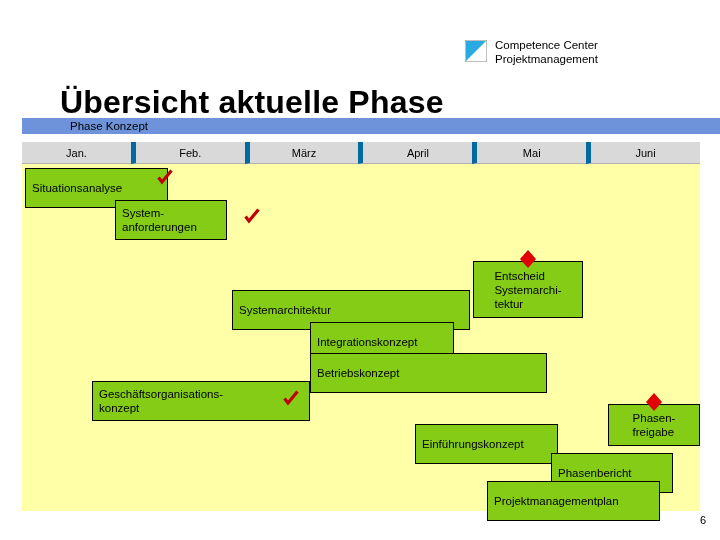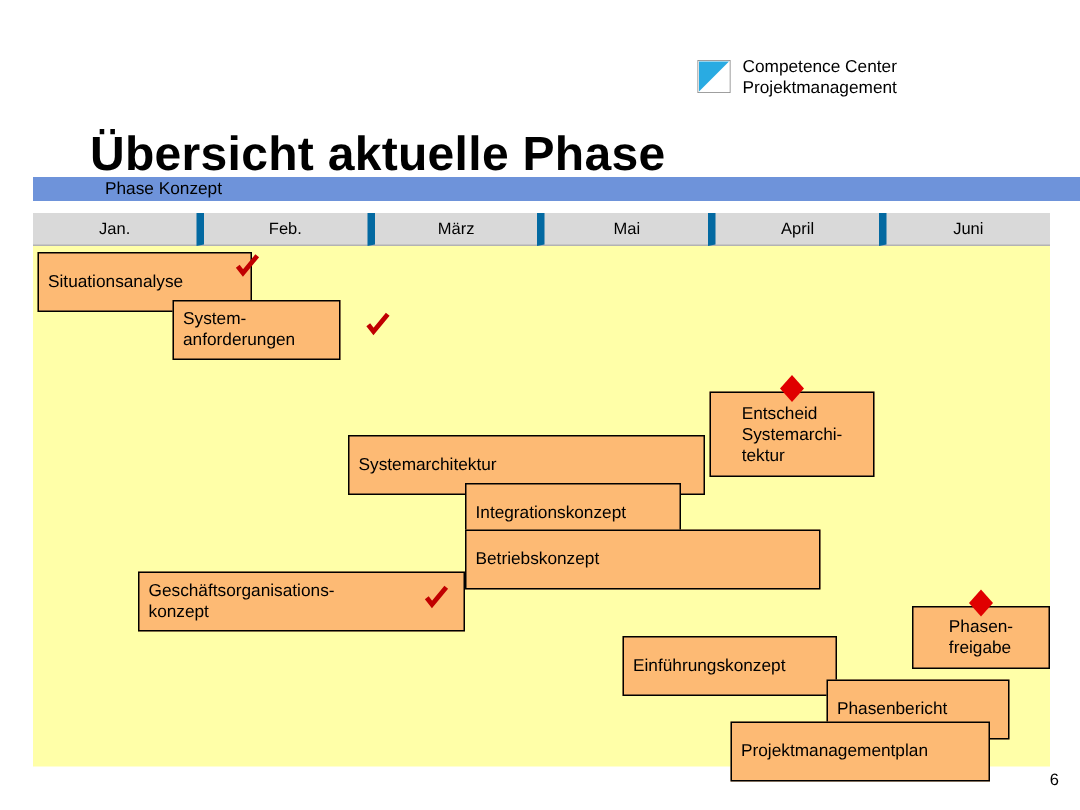--- a/index.html
+++ b/index.html
@@ -94,21 +94,21 @@
     left: 22px;
     top: 164px;
     width: 678px;
     height: 347px;
     background: #ffffa8;
   }
 
   
   .task-box {
     position: absolute;
-    background: #fdba74;
+    background: #84cc16;
     border: 1px solid #000000;
     box-sizing: border-box;
     font-size: 11.5px;
     line-height: 14px;
     color: #000000;
     padding: 19px 6px;
     white-space: pre-line;
     display: flex;
     flex-direction: column;
     justify-content: center;
@@ -154,22 +154,22 @@
 <div id="slide-title">Übersicht aktuelle Phase</div>
 
 <div id="phase-band" style="background: rgb(110, 147, 218);">
   <span>Phase Konzept</span>
 </div>
 
 <div id="month-row">
     <div class="month-cell">Jan.</div>
     <div class="month-cell">Feb.</div>
     <div class="month-cell">März</div>
+    <div class="month-cell">April</div>
     <div class="month-cell">Mai</div>
-    <div class="month-cell">April</div>
     <div class="month-cell">Juni</div>
   </div>
 
 <div id="chart-area" style="background: rgb(255, 255, 168);">
     <div class="task-box" style="left: 3px; top: 4px; width: 143px; height: 24px;">Situationsanalyse</div>
     <div class="check-icon" style="left: 134px; top: 5px;"><svg viewBox="0 0 18 18" width="18" height="18">
         <path d="M2.5 8.5 L6 13 L15.5 1.5" fill="none" stroke="#c00000" stroke-width="3.2" stroke-linecap="butt"></path>
       </svg></div>
     <div class="task-box" style="left: 93px; top: 36px; width: 112px; height: 38px;">System-
 anforderungen</div>

